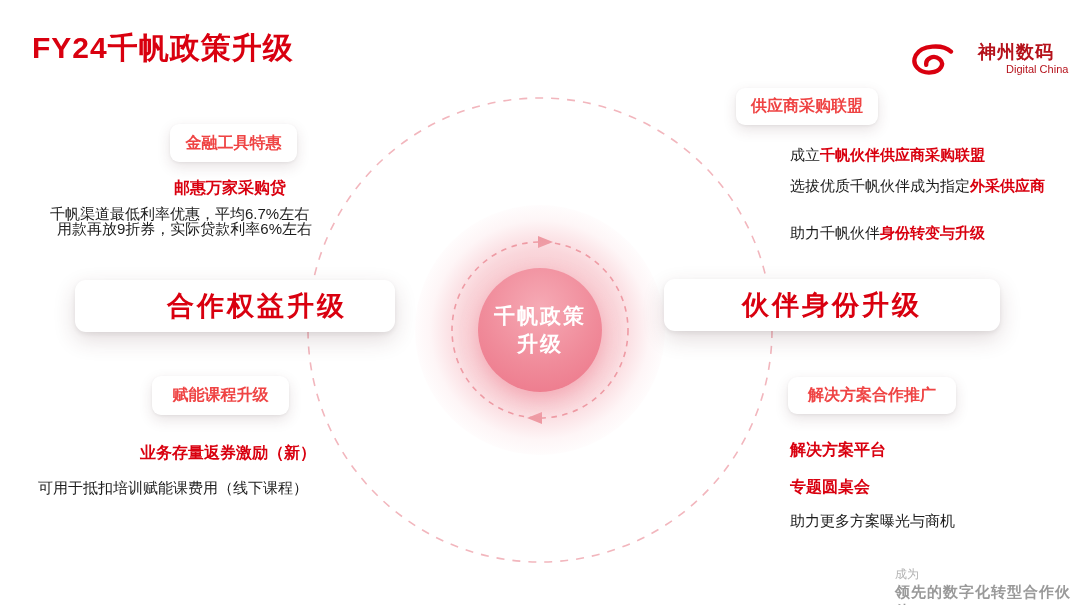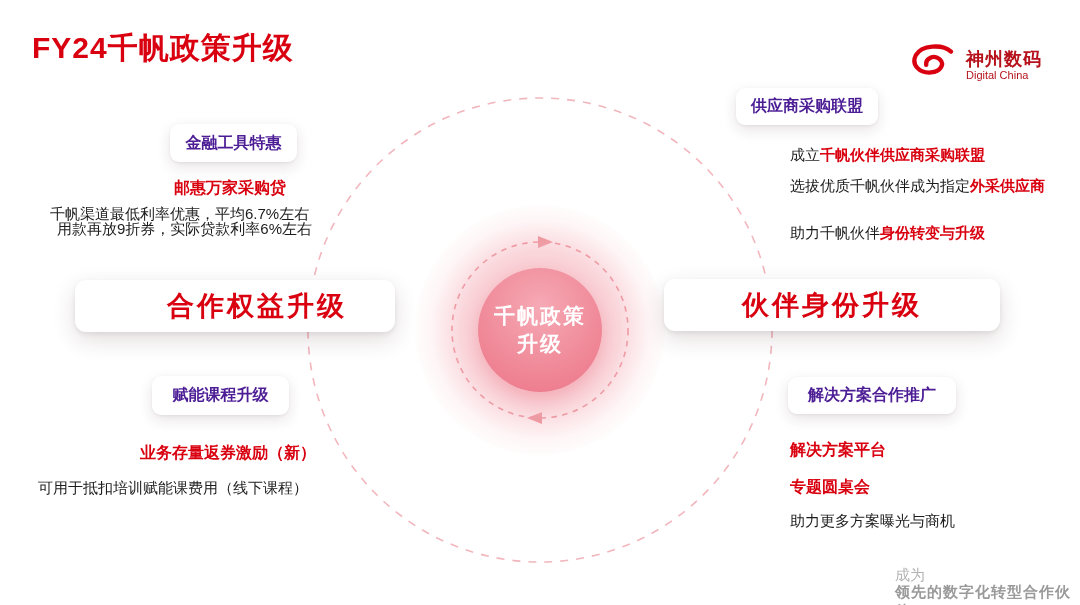--- a/index.html
+++ b/index.html
@@ -13,24 +13,24 @@
   .abs { position: absolute; }
 
   
   .title {
     left: 32px; top: 28px;
     font-size: 30px; font-weight: bold;
     color: #d9000f; letter-spacing: 1px;
   }
 
   
-  .logo-wrap { left: 908px; top: 42px; display: flex; align-items: flex-end; gap: 12px; }
+  .logo-wrap { left: 908px; top: 42px; display: flex; align-items: flex-start; gap: 24px; }
   .logo-text { display: flex; flex-direction: column; line-height: 1.15; }
   .logo-cn { font-size: 18px; font-weight: bold; color: #b5121b; letter-spacing: 1px; }
-  .logo-en { font-size: 11px; color: #b5121b; }
+  .logo-en { font-size: 11px; color: #b5121b; margin-left: 28px; }
 
   
   .orbit-svg { left: 0; top: 0; width: 1080px; height: 605px; pointer-events: none; }
 
   
   .glow {
     left: 415px; top: 205px; width: 250px; height: 250px;
     border-radius: 50%;
     background: radial-gradient(circle,
       rgba(244,166,176,0.95) 0%,
@@ -51,36 +51,36 @@
   .center-circle .line {
     color: #ffffff; font-size: 21px; font-weight: bold; letter-spacing: 2px;
   }
 
   
   .card {
     background: #ffffff;
     border-radius: 9px;
     box-shadow: 0 5px 14px rgba(80,40,45,0.13), 0 1px 3px rgba(0,0,0,0.06);
     display: flex; align-items: center; justify-content: center;
-    color: #4c1d95; font-weight: bold;
+    color: #ef4444; font-weight: bold;
   }
   .card-small { font-size: 16px; }
   .card-big {
     border-radius: 11px;
     box-shadow: 0 8px 22px rgba(80,40,45,0.16), 0 2px 5px rgba(0,0,0,0.07);
     color: #d9000f; font-size: 27px; letter-spacing: 3px;
   }
 
   .red-strong { color: #d9000f; font-weight: bold; font-size: 16px; }
   .body-text { color: #1c1c1c; font-size: 15px; }
   .mixed-line { font-size: 15px; color: #1c1c1c; white-space: nowrap; }
   .mixed-line .red-part { color: #d9000f; font-weight: bold; }
 
   
-  .footer-small { color: #b3b3b3; font-size: 15px; }
+  .footer-small { color: #b3b3b3; font-size: 12px; }
   .footer-big { color: #9a9a9a; font-size: 15px; font-weight: bold; letter-spacing: 1px; }
 </style>
 </head>
 <body>
 
 <div class="slide">
 
   <svg class="abs orbit-svg" viewBox="0 0 1080 605" xmlns="http://www.w3.org/2000/svg">
     <circle cx="540" cy="330" r="232" fill="none" stroke="#f2b6bd" stroke-width="1.6" stroke-dasharray="8 8"></circle>
     <circle cx="540" cy="330" r="88" fill="none" stroke="#e2626f" stroke-width="1.6" stroke-dasharray="5.5 5.5"></circle>

